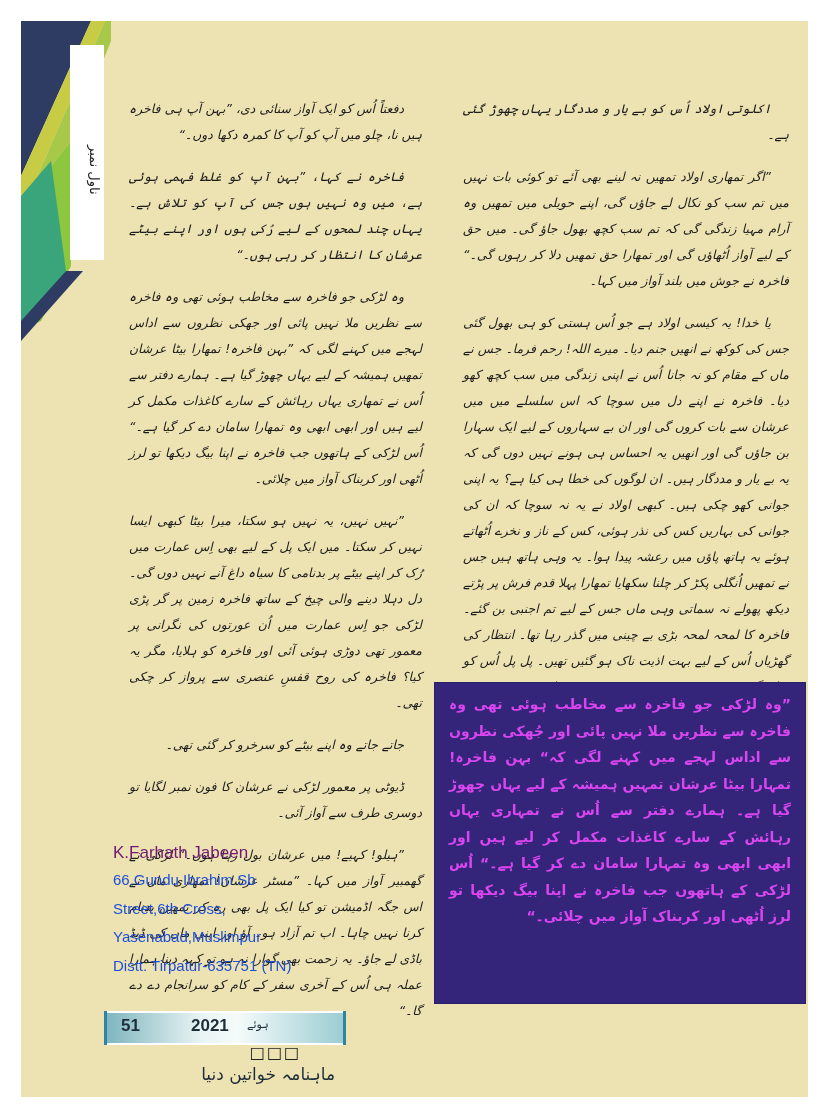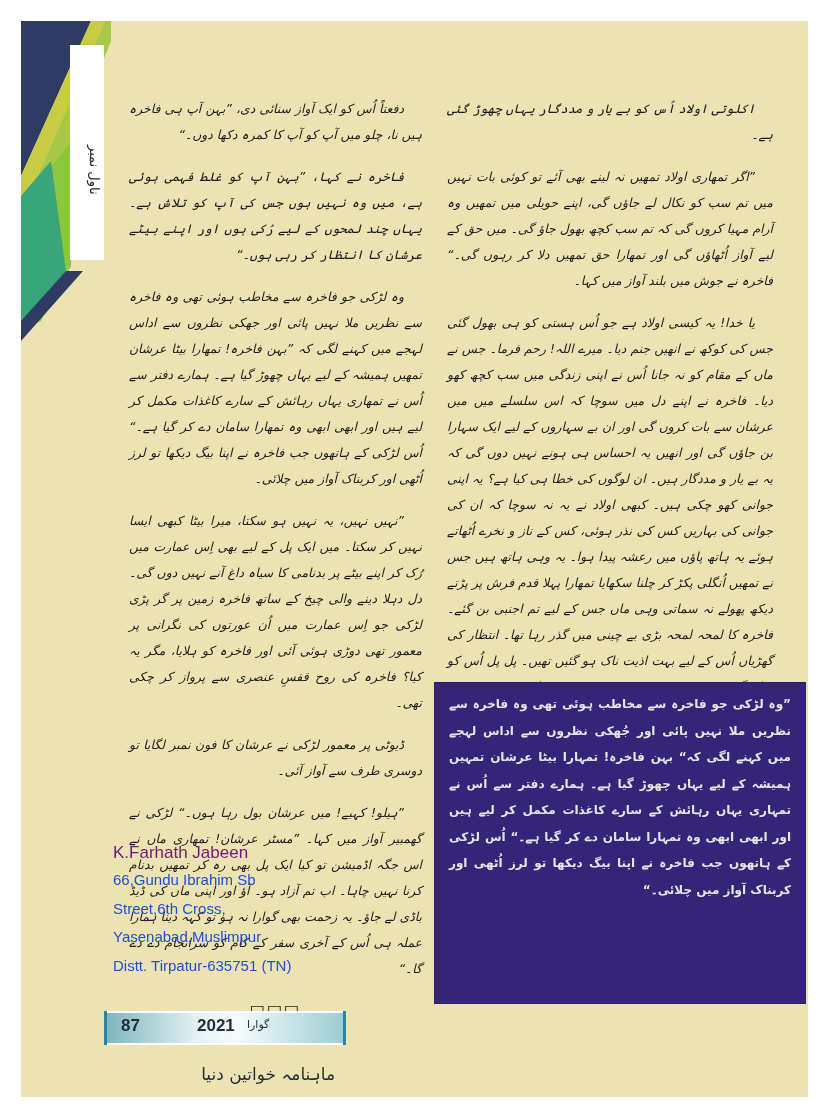--- a/index.html
+++ b/index.html
@@ -7,36 +7,36 @@
          font-family:"DejaVu Serif", serif; }
   .page { position:absolute; left:21px; top:21px; width:787px; height:1076px; background:#EDE3B2; }
   .deco { position:absolute; left:21px; top:21px; width:90px; height:330px; }
   .tab-strip { position:absolute; left:70px; top:45px; width:34px; height:215px; background:#ffffff; }
   .tab-label { position:absolute; left:72px; top:140px; width:30px; height:60px;
                writing-mode:vertical-rl; font-size:13px; color:#222; text-align:center; direction:rtl; }
   .col { position:absolute; direction:rtl; text-align:justify; color:#1b1b1b;
          font-family:"DejaVu Sans", sans-serif; font-size:12.4px; line-height:26px; }
   .col p { margin:16px; text-indent:18px;font-style:italic; }
   .col-left { left:113px; top:80px; width:325px; }
-  .col-right { left:431px; top:80px; width:358px; }
+  .col-right { left:447px; top:80px; width:358px; }
   .ornament { text-align:center; direction:ltr; font-size:16px; letter-spacing:2px; margin:2px 0 4px; color:#222; }
   .author { position:absolute; left:113px; top:840px; width:320px; direction:ltr; text-align:left;
             font-family:"Liberation Sans", sans-serif; color:#222; }
   .author .name { font-weight:normal; font-size:17px; line-height:26px; color:#701a75; }
   .author .addr { font-size:15px; line-height:28.5px; color:#1d4ed8; }
   .quote-box { position:absolute; left:435px; top:683px; width:370px; height:320px; background:#34257A;
                box-shadow:0 0 0 1px #2b1f6c; }
   .quote-text { position:absolute; left:14px; top:8px; width:342px; direction:rtl; text-align:justify;
-                color:#e5e5e5; font-family:"DejaVu Sans", sans-serif; font-weight:bold; font-size:12px; line-height:26.5px; }
+                color:#d946ef; font-family:"DejaVu Sans", sans-serif; font-weight:bold; font-size:14px; line-height:26.5px; }
   .footer-bar { position:absolute; left:107px; top:1011px; width:236px; height:30px;
                 background:linear-gradient(90deg,#7fb6bf 0%,#e9f4f4 40%,#f5fbfb 55%,#9ccdd3 100%);
                 border-top:2px solid #ffffff; border-bottom:2px solid #ffffff;
                 box-shadow:-3px 0 0 #2c86a3, 3px 0 0 #2c86a3; }
   .footer-bar .page-num { position:absolute; left:14px; top:3px; font-family:"Liberation Sans", sans-serif; font-weight:bold; font-size:17px; color:#1e2d3a; }
-  .footer-bar .year { position:absolute; left:90px; top:3px; font-family:"Liberation Sans", sans-serif; font-weight:bold; font-size:17px; color:#1e2d3a; }
+  .footer-bar .year { position:absolute; left:84px; top:3px; font-family:"Liberation Sans", sans-serif; font-weight:bold; font-size:17px; color:#1e2d3a; }
   .footer-bar .month { position:absolute; left:140px; top:5px; font-family:"DejaVu Sans", sans-serif; font-size:11px; color:#1e2d3a; direction:rtl; }
   .footer-bar .mag { position:absolute; right:8px; top:5px; font-family:"DejaVu Sans", sans-serif; font-size:17px; color:#1e2d3a; direction:rtl;margin-top:46px; }
 </style>
 </head>
 <body>
 
 <div class="page"></div>
 
 <svg class="deco" viewBox="0 0 90 330" preserveAspectRatio="none">
   <polygon points="0,0 70,0 0,155" fill="#2E3B62"></polygon>
@@ -44,44 +44,45 @@
   <polygon points="84,0 90,0 90,20 50,120 10,170" fill="#A8C84A"></polygon>
   <polygon points="50,120 50,245 20,300 0,310 0,175 10,170" fill="#8DC63F"></polygon>
   <polygon points="0,175 30,140 45,250 0,310" fill="#3AA57A"></polygon>
   <polygon points="45,250 62,250 0,320 0,300" fill="#2E3B62"></polygon>
 </svg>
 <div class="tab-strip"></div>
 <div class="tab-label">ناول نمبر</div>
 
 <div class="col col-right">
   <p>اکلوتی اولاد اُس کو بے یار و مددگار یہاں چھوڑ گئی ہے۔</p>
-  <p>”اگر تمھاری اولاد تمھیں نہ لینے بھی آئے تو کوئی بات نہیں میں تم سب کو نکال لے جاؤں گی، اپنے حویلی میں تمھیں وہ آرام مہیا کروں گی کہ تم سب کچھ بھول جاؤ گی۔ میں حق کے لیے آواز اُٹھاؤں گی اور تمھارا حق تمھیں دلا کر رہوں گی۔“ فاخرہ نے جوش میں بلند آواز میں کہا۔</p>
+  <p>”اگر تمھاری اولاد تمھیں نہ لینے بھی آئے تو کوئی بات نہیں میں تم سب کو نکال لے جاؤں گی، اپنے حویلی میں تمھیں وہ آرام مہیا زندگی گی کہ تم سب کچھ بھول جاؤ گی۔ میں حق کے لیے آواز اُٹھاؤں گی اور تمھارا حق تمھیں دلا کر رہوں گی۔“ فاخرہ نے جوش میں بلند آواز میں کہا۔</p>
   <p>یا خدا! یہ کیسی اولاد ہے جو اُس ہستی کو ہی بھول گئی جس کی کوکھ نے انھیں جنم دیا۔ میرے اللہ! رحم فرما۔ جس نے ماں کے مقام کو نہ جانا اُس نے اپنی زندگی میں سب کچھ کھو دیا۔ فاخرہ نے اپنے دل میں سوچا کہ اس سلسلے میں میں عرشان سے بات کروں گی اور ان بے سہاروں کے لیے ایک سہارا بن جاؤں گی اور انھیں یہ احساس ہی ہونے نہیں دوں گی کہ یہ بے یار و مددگار ہیں۔ ان لوگوں کی خطا ہی کیا ہے؟ یہ اپنی جوانی کھو چکی ہیں۔ کبھی اولاد نے یہ نہ سوچا کہ ان کی جوانی کی بہاریں کس کی نذر ہوئی، کس کے ناز و نخرے اُٹھاتے ہوئے یہ ہاتھ پاؤں میں رعشہ پیدا ہوا۔ یہ وہی ہاتھ ہیں جس نے تمھیں اُنگلی پکڑ کر چلنا سکھایا تمھارا پہلا قدم فرش پر پڑتے دیکھ پھولے نہ سماتی وہی ماں جس کے لیے تم اجنبی بن گئے۔ فاخرہ کا لمحہ لمحہ بڑی بے چینی میں گذر رہا تھا۔ انتظار کی گھڑیاں اُس کے لیے بہت اذیت ناک ہو گئیں تھیں۔ پل پل اُس کو یہاں گھٹن محسوس ہو رہی تھی۔ وہ بڑی یاس و حسرت سے عرشان کا انتظار کرنے لگی۔ پتہ نہیں عرشان کو کون سا ایسا ضروری کام یاد آ گیا کہ اُس نے اُس کو یہاں لا کر چھوڑ دیا۔ پھر فاخرہ نے دل میں سوچا کہ چلو اِسی بہانے اُس نے بے رحم دنیا کو دیکھا۔ اُس کا دل بیٹھا جا رہا تھا اس نے نڈھال سی ہو کر کرسی کا سہارا لیا۔</p>
 </div>
 
 <div class="col col-left">
   <p>دفعتاً اُس کو ایک آواز سنائی دی، ”بہن آپ ہی فاخرہ ہیں نا، چلو میں آپ کو آپ کا کمرہ دکھا دوں۔“</p>
   <p>فاخرہ نے کہا، ”بہن آپ کو غلط فہمی ہوئی ہے، میں وہ نہیں ہوں جس کی آپ کو تلاش ہے۔ یہاں چند لمحوں کے لیے رُکی ہوں اور اپنے بیٹے عرشان کا انتظار کر رہی ہوں۔“</p>
   <p>وہ لڑکی جو فاخرہ سے مخاطب ہوئی تھی وہ فاخرہ سے نظریں ملا نہیں پائی اور جھکی نظروں سے اداس لہجے میں کہنے لگی کہ ”بہن فاخرہ! تمھارا بیٹا عرشان تمھیں ہمیشہ کے لیے یہاں چھوڑ گیا ہے۔ ہمارے دفتر سے اُس نے تمھاری یہاں رہائش کے سارے کاغذات مکمل کر لیے ہیں اور ابھی ابھی وہ تمھارا سامان دے کر گیا ہے۔“ اُس لڑکی کے ہاتھوں جب فاخرہ نے اپنا بیگ دیکھا تو لرز اُٹھی اور کربناک آواز میں چلائی۔</p>
   <p>”نہیں نہیں، یہ نہیں ہو سکتا، میرا بیٹا کبھی ایسا نہیں کر سکتا۔ میں ایک پل کے لیے بھی اِس عمارت میں رُک کر اپنے بیٹے پر بدنامی کا سیاہ داغ آنے نہیں دوں گی۔ دل دہلا دینے والی چیخ کے ساتھ فاخرہ زمین پر گر پڑی لڑکی جو اِس عمارت میں اُن عورتوں کی نگرانی پر معمور تھی دوڑی ہوئی آئی اور فاخرہ کو ہلایا، مگر یہ کیا؟ فاخرہ کی روح قفسِ عنصری سے پرواز کر چکی تھی۔</p>
+  <p>جاتے جاتے وہ اپنے بیٹے کو سرخرو کر گئی تھی۔</p>
   <p>ڈیوٹی پر معمور لڑکی نے عرشان کا فون نمبر لگایا تو دوسری طرف سے آواز آئی۔</p>
   <p>”ہیلو! کہیے! میں عرشان بول رہا ہوں۔“ لڑکی نے گھمبیر آواز میں کہا۔ ”مسٹر عرشان! تمھاری ماں نے اس جگہ اڈمیشن تو کیا ایک پل بھی رہ کر تمھیں بدنام کرنا نہیں چاہا۔ اب تم آزاد ہو۔ آؤ اور اپنی ماں کی ڈیڈ باڈی لے جاؤ۔ یہ زحمت بھی گوارا نہ ہو تو کہہ دینا ہمارا عملہ ہی اُس کے آخری سفر کے کام کو سرانجام دے دے گا۔“</p>
   <div class="ornament">□□□</div>
 </div>
 
 <div class="author">
   <div class="name">K.Farhath  Jabeen</div>
   <div class="addr">66,Gundu Ibrahim Sb</div>
   <div class="addr">Street,6th  Cross,</div>
   <div class="addr">Yasenabad,Muslimpur</div>
   <div class="addr">Distt. Tirpatur-635751 (TN)</div>
 </div>
 
 <div class="quote-box">
   <div class="quote-text">”وہ لڑکی جو فاخرہ سے مخاطب ہوئی تھی وہ فاخرہ سے نظریں ملا نہیں پائی اور جُھکی نظروں سے اداس لہجے میں کہنے لگی کہ“ بہن فاخرہ! تمہارا بیٹا عرشان تمہیں ہمیشہ کے لیے یہاں چھوڑ گیا ہے۔ ہمارے دفتر سے اُس نے تمہاری یہاں رہائش کے سارے کاغذات مکمل کر لیے ہیں اور ابھی ابھی وہ تمہارا سامان دے کر گیا ہے۔“ اُس لڑکی کے ہاتھوں جب فاخرہ نے اپنا بیگ دیکھا تو لرز اُٹھی اور کربناک آواز میں چلائی۔“</div>
 </div>
 
 <div class="footer-bar">
-  <span class="page-num">87</span>
+  <span class="page-num">51</span>
   <span class="year">2021</span>
-  <span class="month">گوارا</span>
+  <span class="month">ہوئے</span>
   <span class="mag">ماہنامہ خواتین دنیا</span>
 </div>
 
 </body></html>

